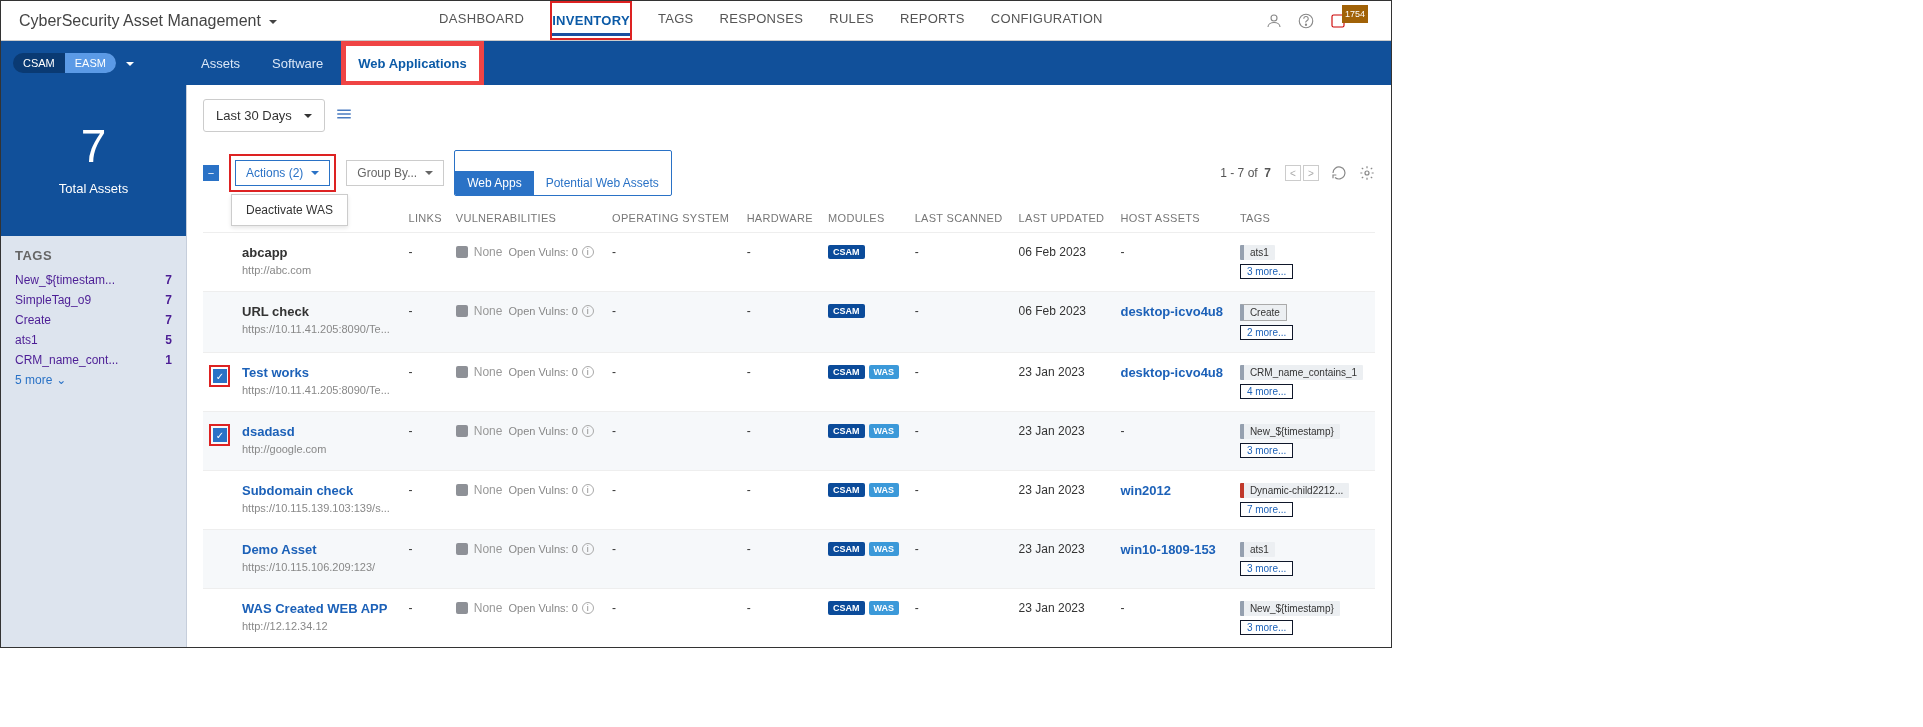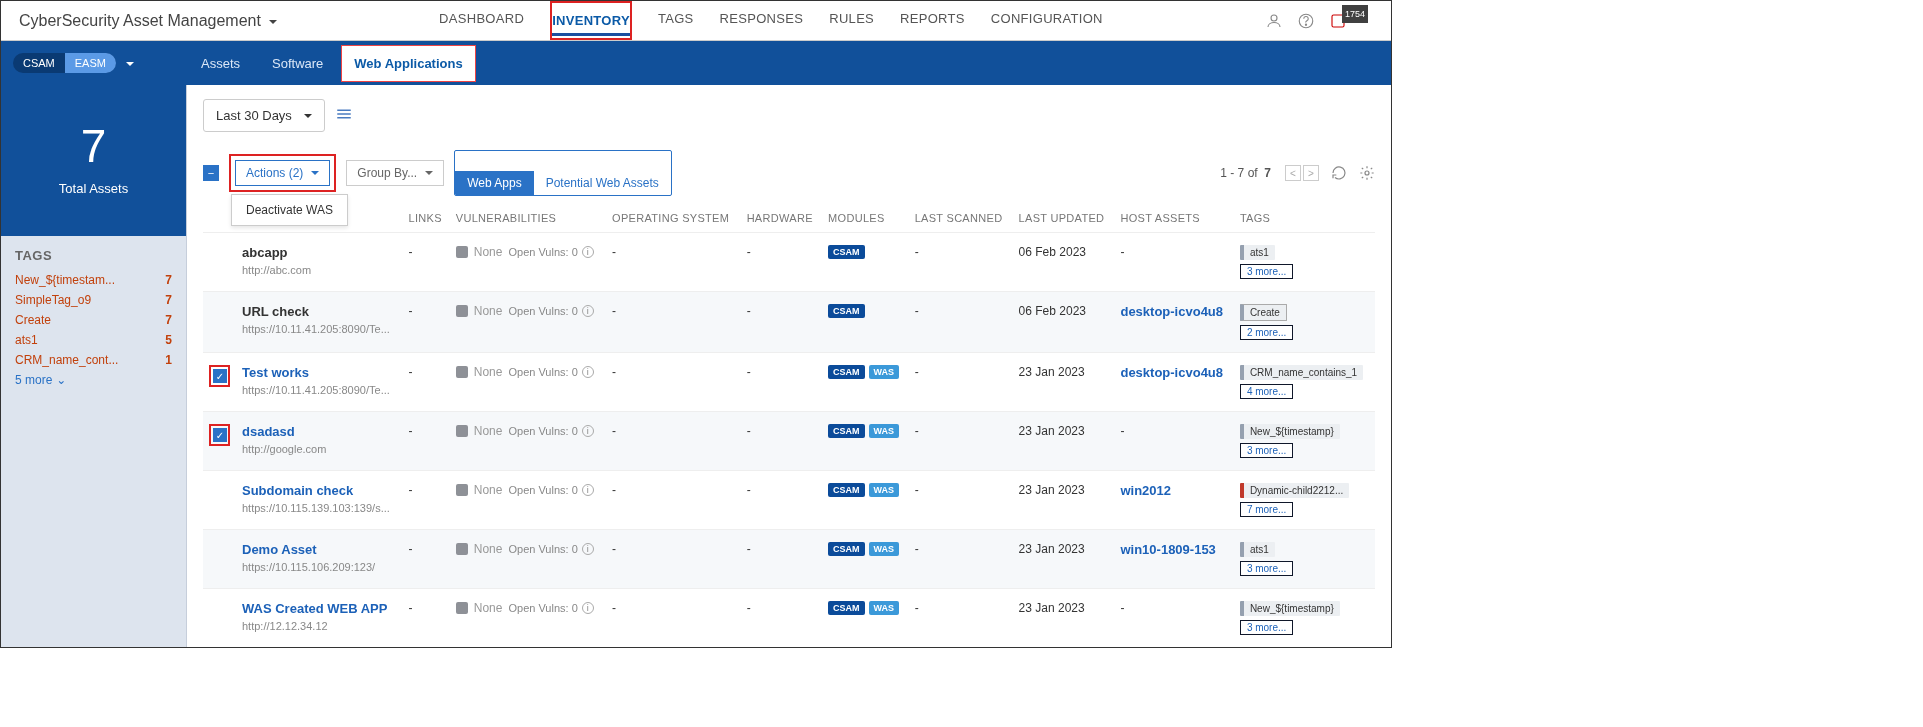--- a/index.html
+++ b/index.html
@@ -8,41 +8,41 @@
 
   
   .top-header { display: flex; align-items: center; height: 40px; border-bottom: 1px solid #ccc; padding: 0 18px; }
   .app-title { font-size: 16px; color: #444; display: flex; align-items: center; gap: 6px; }
   .top-nav { display: flex; gap: 26px; margin-left: auto; margin-right: auto; }
   .top-nav span { font-size: 13px; color: #555; cursor: pointer; position: relative; letter-spacing: 0.3px; padding: 10px 0; }
   .top-nav .active { color: #0b5aa7; font-weight: 700; }
   .top-nav .active::after { content: ""; position: absolute; left: 0; right: 0; bottom: 2px; height: 3px; background: #1b4fa0; }
   .red-box-nav { border: 2px solid #d22; padding: 5px 10px; }
   .top-right-icons { display: flex; align-items: center; gap: 14px; color: #888; }
-  .notif-badge { font-size: 9px; background: #404040; color: #fff; padding: 4px 3px; position: relative; top: -7px; left: -5px; }
+  .notif-badge { font-size: 9px; background: #a16207; color: #fff; padding: 4px 3px; position: relative; top: -7px; left: -5px; }
 
   
   .sub-bar { display: flex; height: 44px; background: #11509a; color: #fff; align-items: stretch; }
   .module-toggle-wrap { width: 186px; display: flex; align-items: center; padding: 0 12px; gap: 8px; }
   .pill-toggle { display: flex; background: #0a3a73; border-radius: 14px; overflow: hidden; font-size: 11px; }
   .pill-toggle span { padding: 4px 10px; }
   .pill-toggle .active { background: #5b9ae6; color: #fff; }
   .sub-tabs { display: flex; align-items: center; gap: 4px; }
   .sub-tabs span { padding: 12px 14px; color: #dbe7f7; cursor: pointer; font-size: 13px; }
-  .sub-tabs .active { background: #fff; color: #0b5aa7; font-weight: 600; border: 1px solid #ef4444; padding: 10px 12px; }
+  .sub-tabs .active { background: #fff; color: #0b5aa7; font-weight: 600; border: 5px solid #ef4444; padding: 10px 12px; }
 
   
   .body-area { display: flex; min-height: 300px; }
   .left-panel { width: 186px; background: #dde4ee; border-right: 1px solid #c6cedb; }
   .total-card { background: #11509a; color: #fff; text-align: center; padding: 34px 0 40px; }
   .total-card .count { font-size: 46px; font-weight: 300; }
   .total-card .label { font-size: 13px; margin-top: 8px; }
   .tags-section { padding: 12px 14px; }
   .tags-section h4 { font-size: 13px; color: #666; margin-bottom: 10px; font-weight: 600; letter-spacing: 0.5px; }
-  .tags-section .tag-row { display: flex; justify-content: space-between; font-size: 12px; color: #c2410c; margin-bottom: 6px; }
+  .tags-section .tag-row { display: flex; justify-content: space-between; font-size: 12px; color: #4c1d95; margin-bottom: 6px; }
   .tags-section .more { color: #2a72c6; font-size: 12px; margin-top: 6px; cursor: pointer; display: flex; align-items: center; gap: 4px; }
 
   .main-content { flex: 1; padding: 14px 16px 0 16px; background: #fff; }
   .search-row { display: flex; align-items: center; gap: 10px; margin-bottom: 18px; }
   .search-box { flex: 1; display: flex; align-items: center; border: 1px solid #ccc; border-radius: 3px; height: 34px; padding: 0 10px; }
   .search-box svg { color: #aaa; }
   .search-box input { border: none; outline: none; flex: 1; font-size: 13px; color: #999; margin-left: 8px; }
   .help-circle { border: 1px solid #ccc; border-radius: 50%; width: 18px; height: 18px; display: flex; align-items: center; justify-content: center; font-size: 11px; color: #888; margin-right: 6px; }
   .date-filter { border: 1px solid #ccc; border-radius: 3px; padding: 8px 12px; display: flex; align-items: center; gap: 10px; font-size: 13px; color: #333; }
   .hamburger { color: #4a7bc0; }

